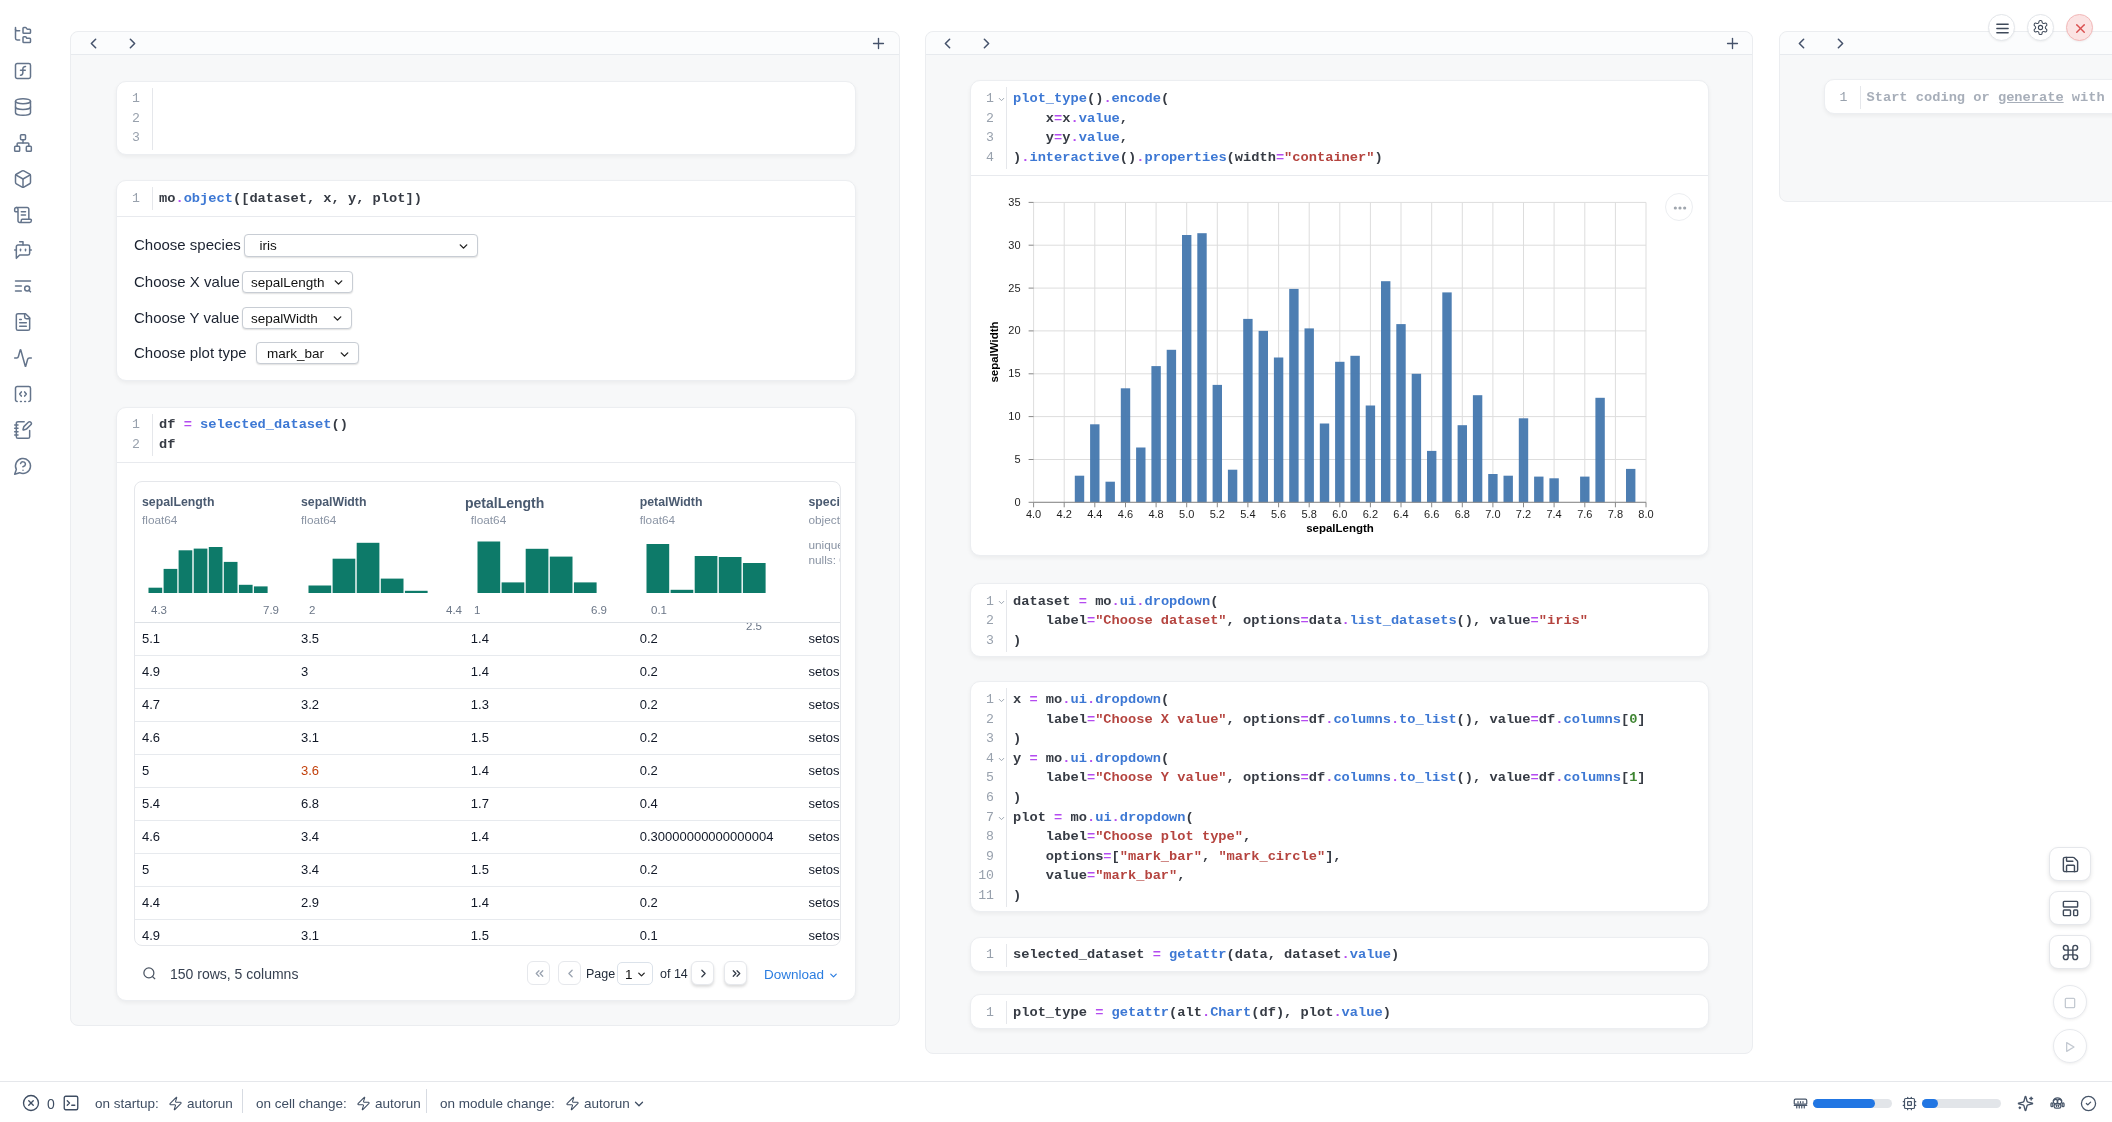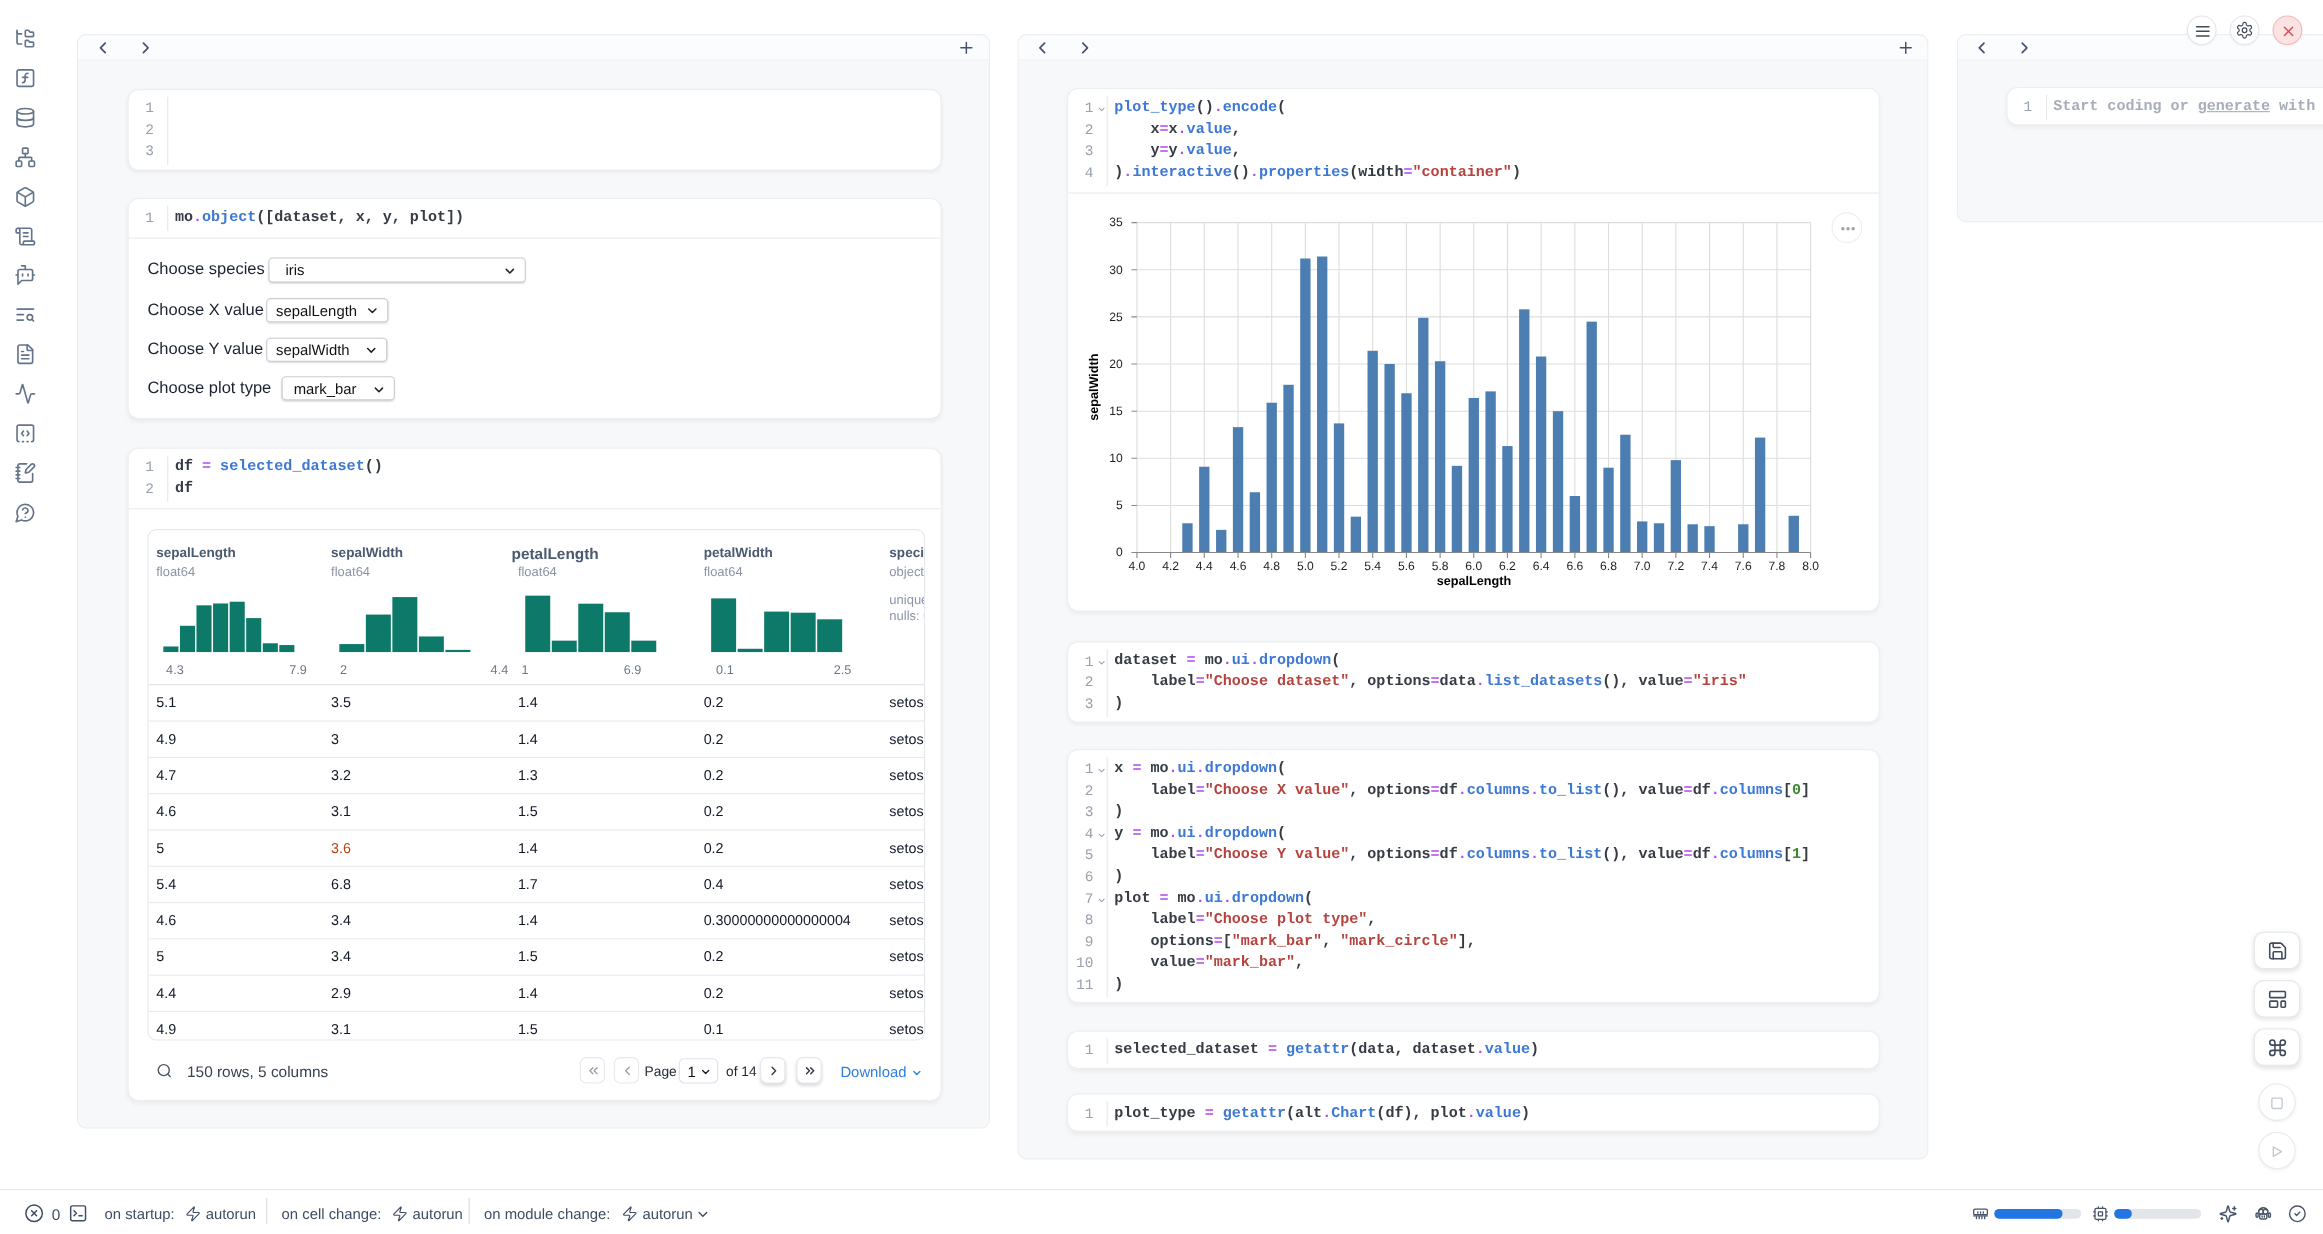--- a/index.html
+++ b/index.html
@@ -214,23 +214,23 @@
         <rect x="24.6" y="48.8" width="22.7" height="3.2" fill="#0d7a69"></rect>
         <rect x="48.7" y="15.0" width="22.7" height="37" fill="#0d7a69"></rect>
         <rect x="72.8" y="16.0" width="22.7" height="36" fill="#0d7a69"></rect>
         <rect x="96.9" y="22.0" width="22.7" height="30" fill="#0d7a69"></rect>
       </svg>
       <div class="abs" style="left:16px;top:122px;font-size:11.5px;color:#6b7687">4.3</div>
       <div class="abs" style="left:104px;top:122px;width:40px;text-align:right;font-size:11.5px;color:#6b7687">7.9</div>
       <div class="abs" style="left:174px;top:122px;font-size:11.5px;color:#6b7687">2</div>
       <div class="abs" style="left:287px;top:122px;width:40px;text-align:right;font-size:11.5px;color:#6b7687">4.4</div>
       <div class="abs" style="left:339px;top:122px;font-size:11.5px;color:#6b7687">1</div>
-      <div class="abs" style="left:432px;top:122px;width:40px;text-align:left;font-size:11.5px;color:#6b7687">6.9</div>
+      <div class="abs" style="left:432px;top:122px;width:40px;text-align:right;font-size:11.5px;color:#6b7687">6.9</div>
       <div class="abs" style="left:516px;top:122px;font-size:11.5px;color:#6b7687">0.1</div>
-      <div class="abs" style="left:611px;top:122px;width:40px;text-align:center;font-size:11.5px;color:#6b7687">2.5</div>
+      <div class="abs" style="left:611px;top:138px;width:40px;text-align:left;font-size:11.5px;color:#6b7687">2.5</div>
       <div class="abs" style="left:0;top:140px;width:706px;border-top:1px solid #dde1e6"></div>
       <div class="abs" style="left:7px;top:149.0px;font-size:13px;color:#111827;white-space:nowrap">5.1</div>
       <div class="abs" style="left:166px;top:149.0px;font-size:13px;color:#111827;white-space:nowrap">3.5</div>
       <div class="abs" style="left:335.8px;top:149.0px;font-size:13px;color:#111827;white-space:nowrap">1.4</div>
       <div class="abs" style="left:504.7px;top:149.0px;font-size:13px;color:#111827;white-space:nowrap">0.2</div>
       <div class="abs" style="left:673.5px;top:149.0px;font-size:13px;color:#111827;white-space:nowrap">setosa</div>
       <div class="abs" style="left:0;top:173.0px;width:706px;border-top:1px solid #e7eaee"></div>
       <div class="abs" style="left:7px;top:182.0px;font-size:13px;color:#111827;white-space:nowrap">4.9</div>
       <div class="abs" style="left:166px;top:182.0px;font-size:13px;color:#111827;white-space:nowrap">3</div>
       <div class="abs" style="left:335.8px;top:182.0px;font-size:13px;color:#111827;white-space:nowrap">1.4</div>

